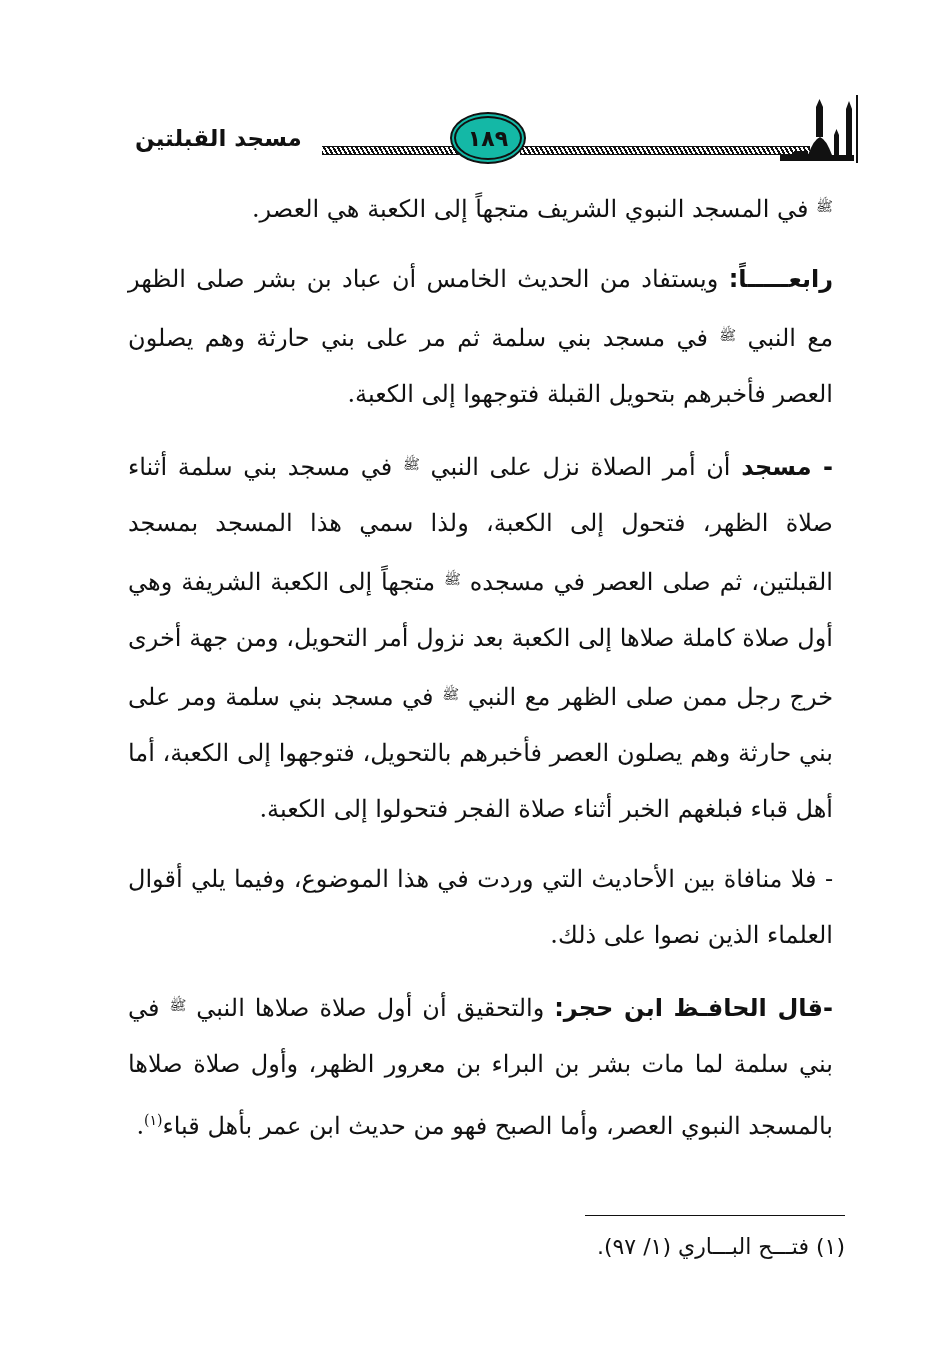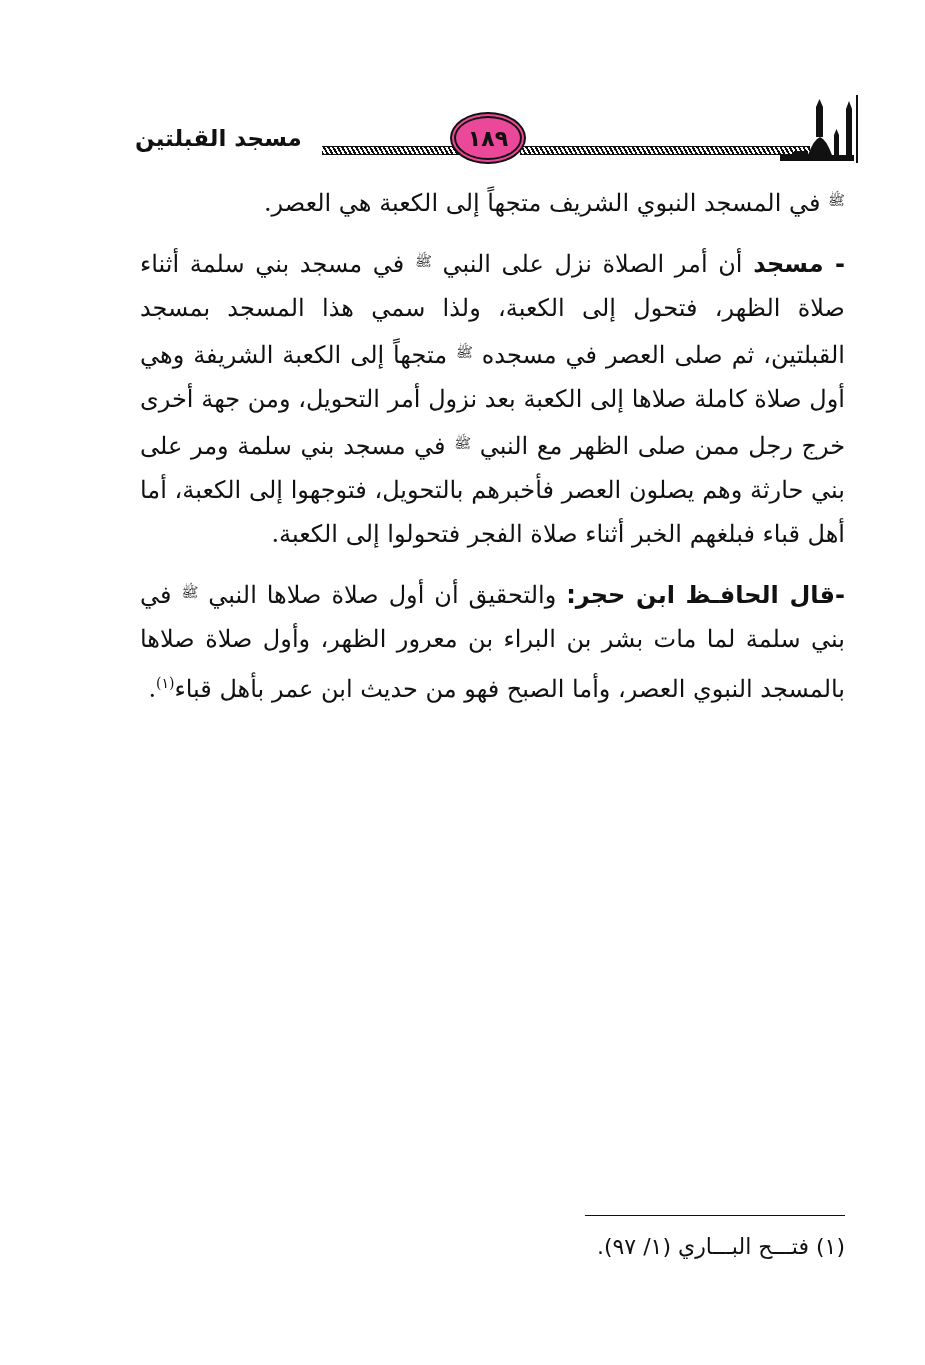--- a/index.html
+++ b/index.html
@@ -20,31 +20,31 @@
     .rope {
       position: absolute; height: 7px; top: 51px;
       background: repeating-linear-gradient(60deg, #111 0 2px, #fff 2px 4px);
       border-top: 1px solid #111; border-bottom: 1px solid #111;
     }
     .rope.left { left: 202px; width: 138px; }
     .rope.right { left: 400px; width: 290px; }
     .page-circle {
       position: absolute; left: 330px; top: 17px; width: 76px; height: 52px;
       border-radius: 50%; border: 6px double #111; box-sizing: border-box;
-      background: #ec4899; display: flex; align-items: center; justify-content: center;
+      background: #14b8a6; display: flex; align-items: center; justify-content: center;
       font-family: "DejaVu Sans", "Liberation Sans", sans-serif;
       font-weight: bold; font-size: 22px; letter-spacing: 3px;
     }
     .mosque-icon { position: absolute; right: 0px; top: 0px; width: 80px; height: 68px; }
 
     
     .body-text {
-      position: absolute; left: 140px; width: 705px; top: 178px;
+      position: absolute; left: 128px; width: 705px; top: 178px;
       direction: rtl; text-align: justify; text-align-last: right;
-      font-size: 24px; line-height: 44px;
+      font-size: 24px; line-height: 56px;
     }
     .para { margin: 0 0 14px 0; }
     .lead { font-weight: bold; font-family: "DejaVu Sans", "Liberation Sans", sans-serif; }
     .saw { font-size: 14px; vertical-align: 6px; }
     sup { font-size: 14px; }
 
     
     .fn-rule { position: absolute; left: 585px; top: 1215px; width: 260px; height: 0; border-top: 1.5px solid #111; }
     .footnote {
       position: absolute; left: 300px; width: 545px; top: 1234px;
@@ -77,33 +77,42 @@
       <rect x="14" y="56" width="14" height="4" fill="#111"></rect>
     </svg>
   </div>
 
   <div class="body-text">
     <p class="para">
       <span class="saw">ﷺ</span>
       <span>في المسجد النبوي الشريف متجهاً إلى الكعبة هي العصر.</span>
     </p>
 
+    <p class="para">
+      <span class="lead">رابعـــــاً:</span>
+      <span>ويستفاد من الحديث الخامس أن عباد بن بشر صلى الظهر مع النبي</span>
+      <span class="saw">ﷺ</span>
+      <span>في مسجد بني سلمة ثم مر على بني حارثة وهم يصلون العصر فأخبرهم بتحويل القبلة فتوجهوا إلى الكعبة.</span>
+    </p>
 
 
     <p class="para">
       <span class="lead">- مسجد</span>
       <span>أن أمر الصلاة نزل على النبي</span>
       <span class="saw">ﷺ</span>
       <span>في مسجد بني سلمة أثناء صلاة الظهر، فتحول إلى الكعبة، ولذا سمي هذا المسجد بمسجد القبلتين، ثم صلى العصر في مسجده</span>
       <span class="saw">ﷺ</span>
       <span>متجهاً إلى الكعبة الشريفة وهي أول صلاة كاملة صلاها إلى الكعبة بعد نزول أمر التحويل، ومن جهة أخرى خرج رجل ممن صلى الظهر مع النبي</span>
       <span class="saw">ﷺ</span>
       <span>في مسجد بني سلمة ومر على بني حارثة وهم يصلون العصر فأخبرهم بالتحويل، فتوجهوا إلى الكعبة، أما أهل قباء فبلغهم الخبر أثناء صلاة الفجر فتحولوا إلى الكعبة.</span>
     </p>
 
+    <p class="para">
+      <span>- فلا منافاة بين الأحاديث التي وردت في هذا الموضوع، وفيما يلي أقوال العلماء الذين نصوا على ذلك.</span>
+    </p>
 
     <p class="para">
       <span class="lead">-قال الحافـظ ابن حجر:</span>
       <span>والتحقيق أن أول صلاة صلاها النبي</span>
       <span class="saw">ﷺ</span>
       <span>في بني سلمة لما مات بشر بن البراء بن معرور الظهر، وأول صلاة صلاها بالمسجد النبوي العصر، وأما الصبح فهو من حديث ابن عمر بأهل قباء</span><sup>(١)</sup><span>.</span>
     </p>
   </div>
 
   <div class="fn-rule"></div>

